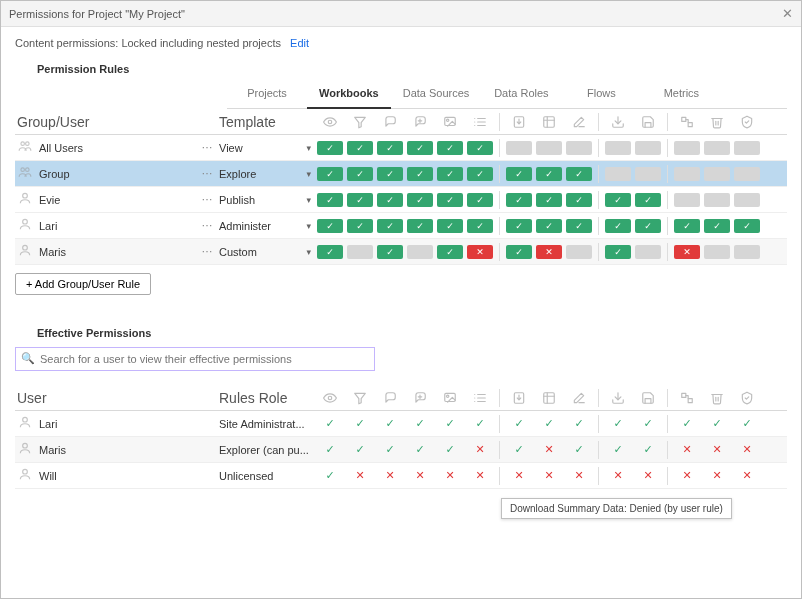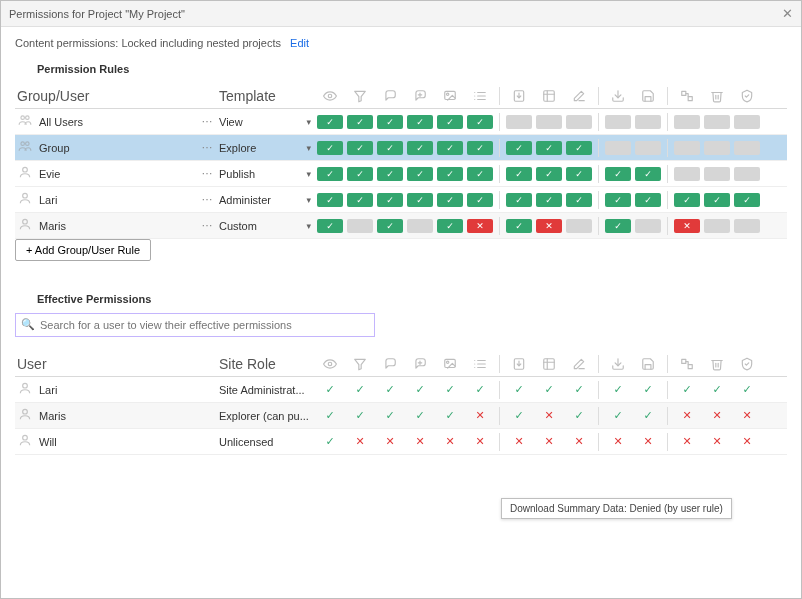--- a/index.html
+++ b/index.html
@@ -49,21 +49,21 @@
   .eff-cell.allow{color:var(--green);}
   .eff-cell.deny{color:var(--red);}
 
   .grid-row.selected{background:var(--row-selected);}
   .grid-row.highlight{background:#f7f7f7;justify-content:flex-end;}
 
   .principal-icon{width:16px;text-align:center;color:#999;font-size:12px;}
   .template-sel{flex:1;white-space:nowrap;overflow:hidden;text-overflow:ellipsis;}
   .caret{font-size:9px;color:#666;}
 
-  .add-btn{border:1px solid #aaa;background:#fff;padding:4px 10px;font-size:11px;cursor:pointer;border-radius:2px;}
+  .add-btn{margin-top:8px;border:1px solid #aaa;background:#fff;padding:4px 10px;font-size:11px;cursor:pointer;border-radius:2px;}
 
   .search-wrap{margin:6px 0 14px 0;position:relative;width:360px;}
   .search-wrap input{width:100%;padding:5px 6px 5px 24px;border:1px solid #c4b5fd;font-size:11px;color:#555;}
   .search-wrap .mag{position:absolute;left:6px;top:5px;color:#999;font-size:11px;}
 
   .tooltip{position:absolute;background:#fff;border:1px solid #bfbfbf;padding:4px 8px;font-size:10px;color:#444;box-shadow:0 1px 3px rgba(0,0,0,.15);white-space:nowrap;z-index:5;}
   .icon-svg{width:14px;height:14px;opacity:.55;}
   .icon-head{display:inline-flex;align-items:center;justify-content:center;}
 </style>
 </head>
@@ -77,20 +77,28 @@
   </div>
 
   <div class="body">
     <div class="content-perm">
       <span>Content permissions: Locked including nested projects</span>
       <a href="#">Edit</a>
     </div>
 
     <h4 class="section">Permission Rules</h4>
 
+    <div class="tabs" id="tabs">
+        <div class="tab">Projects</div>
+        <div class="tab active">Workbooks</div>
+        <div class="tab">Data Sources</div>
+        <div class="tab">Data Roles</div>
+        <div class="tab">Flows</div>
+        <div class="tab">Metrics</div>
+      </div>
 
     <div class="grid">
       <div class="grid-head">
         <div class="col-name">
             <span>Group/User</span>
           </div>
         <div class="col-ellipsis"></div>
         <div class="col-template">
             <span>Template</span>
           </div>
@@ -376,21 +384,21 @@
       <input type="text" placeholder="Search for a user to view their effective permissions" style="">
     </div>
 
     <div class="grid">
       <div class="grid-head">
         <div class="col-name">
             <span>User</span>
           </div>
         <div class="col-ellipsis"></div>
         <div class="col-template">
-            <span>Site Role</span>
+            <span>Rules Role</span>
           </div>
         <div class="perm-area" id="eff-head">
             <div class="perm-head-icon icon-head">
               <svg class="icon-svg" viewBox="0 0 24 24" fill="none" stroke="currentColor" stroke-width="2" stroke-linecap="round" stroke-linejoin="round">
                 <path d="M1 12s4-7 11-7 11 7 11 7-4 7-11 7S1 12 1 12z"></path>
                 <circle cx="12" cy="12" r="3"></circle>
               </svg>
             </div>
             <div class="perm-head-icon icon-head">
               <svg class="icon-svg" viewBox="0 0 24 24" fill="none" stroke="currentColor" stroke-width="2" stroke-linecap="round" stroke-linejoin="round">

